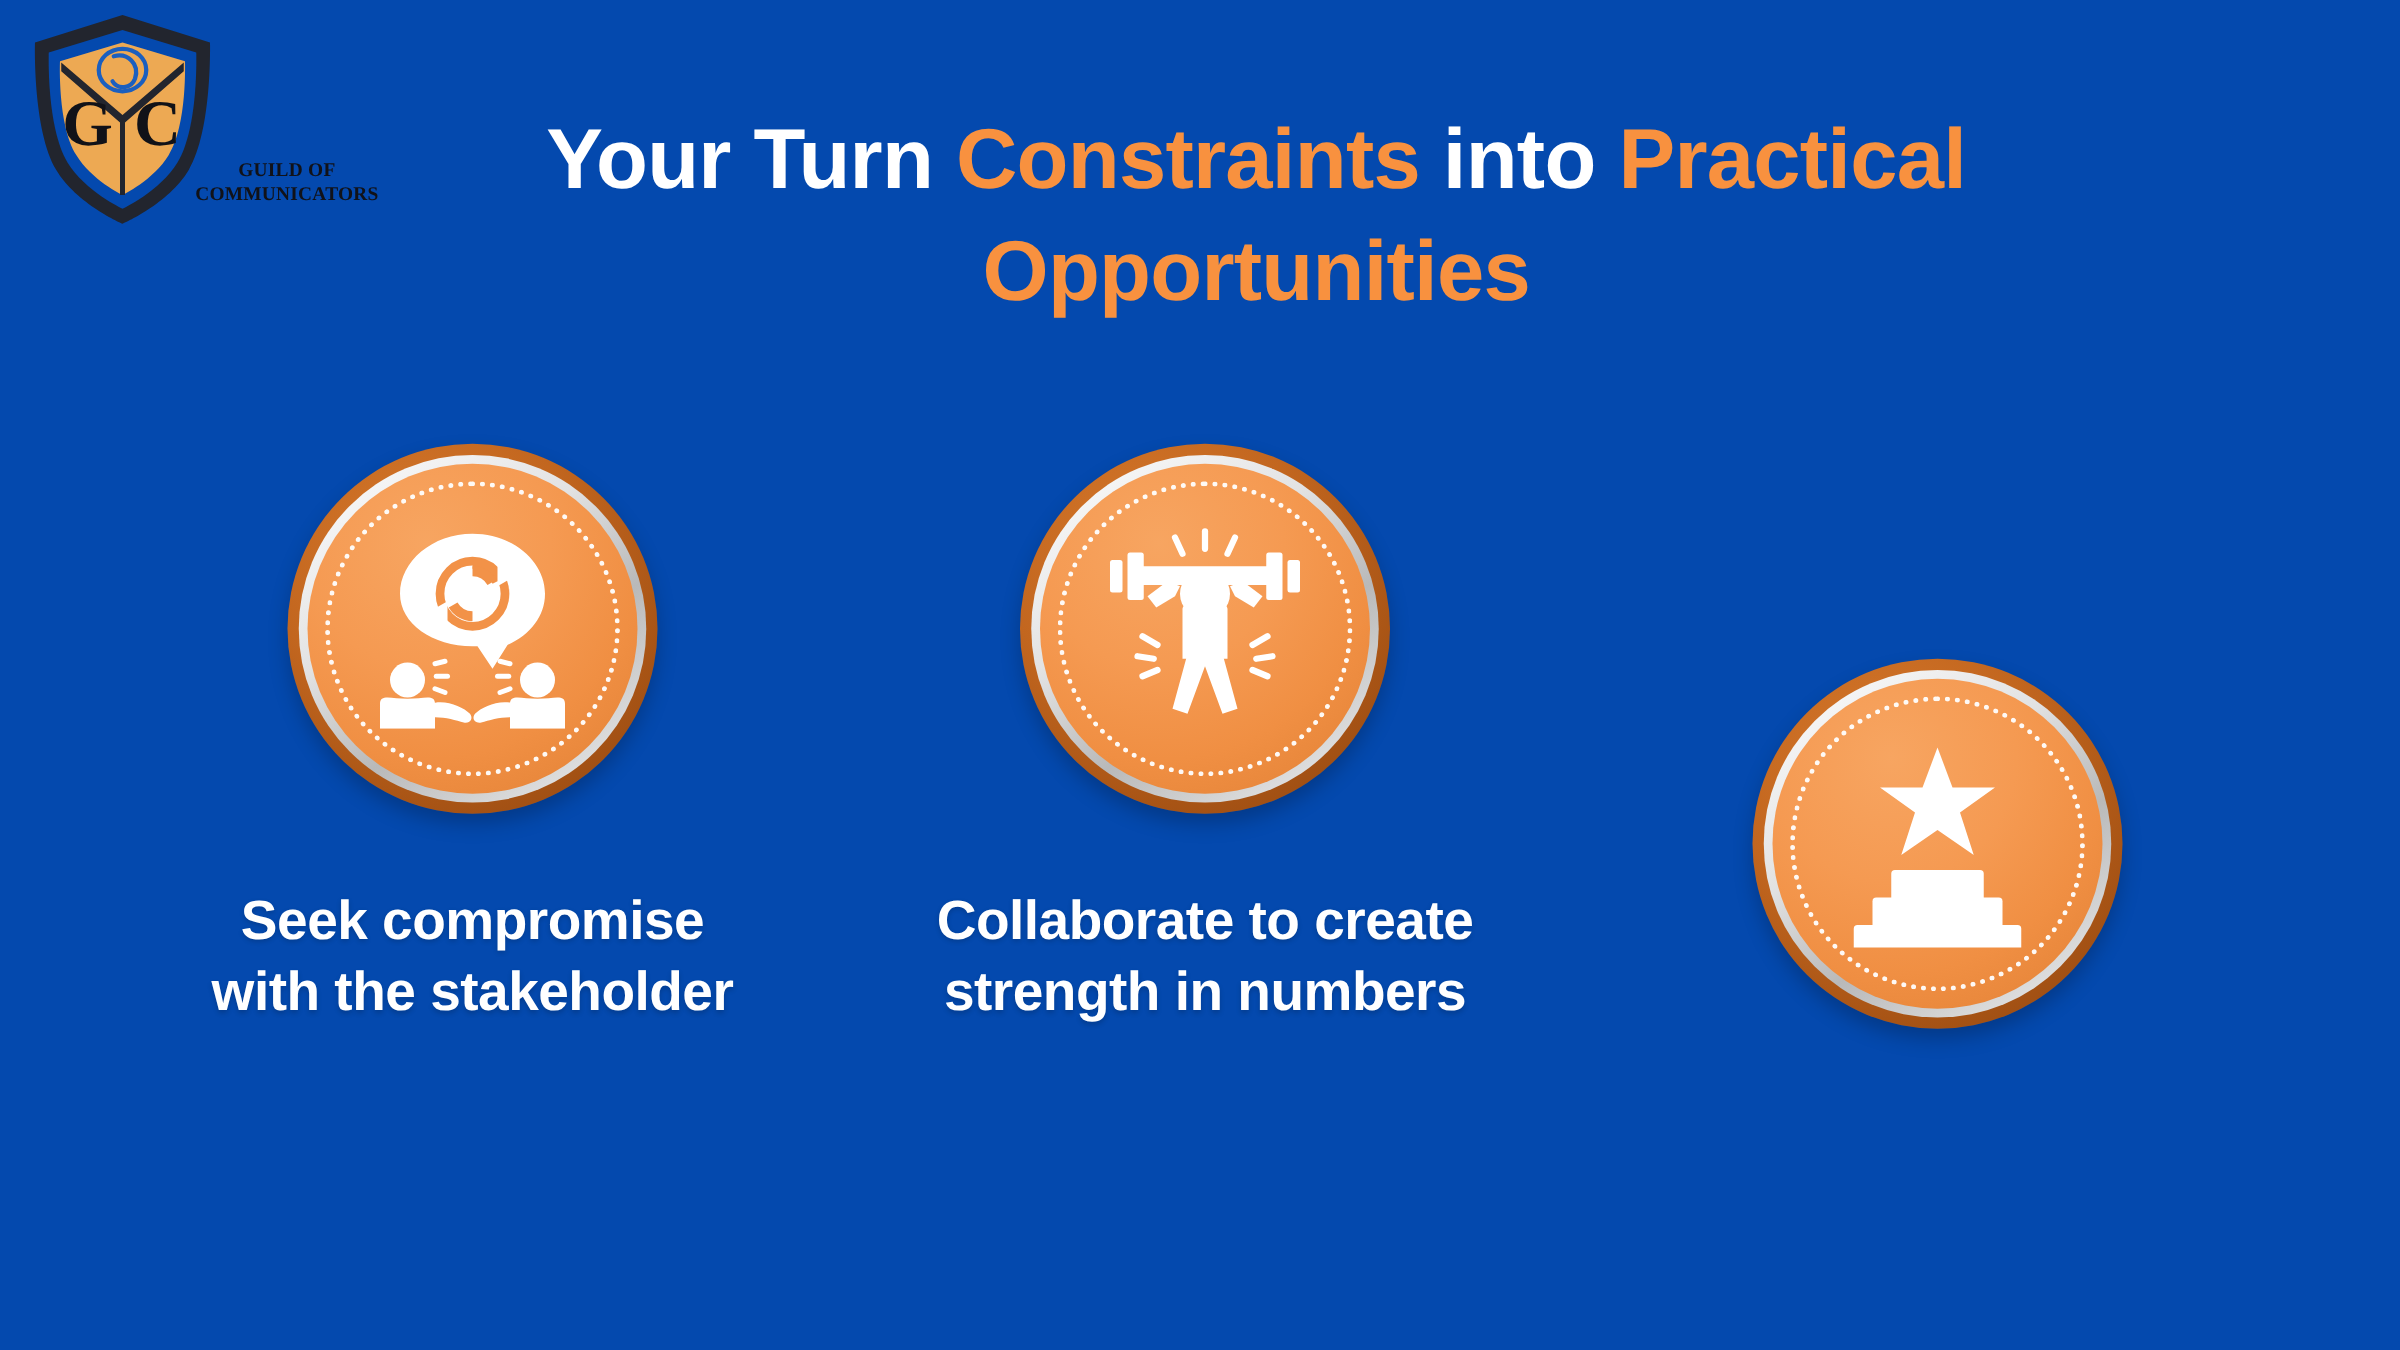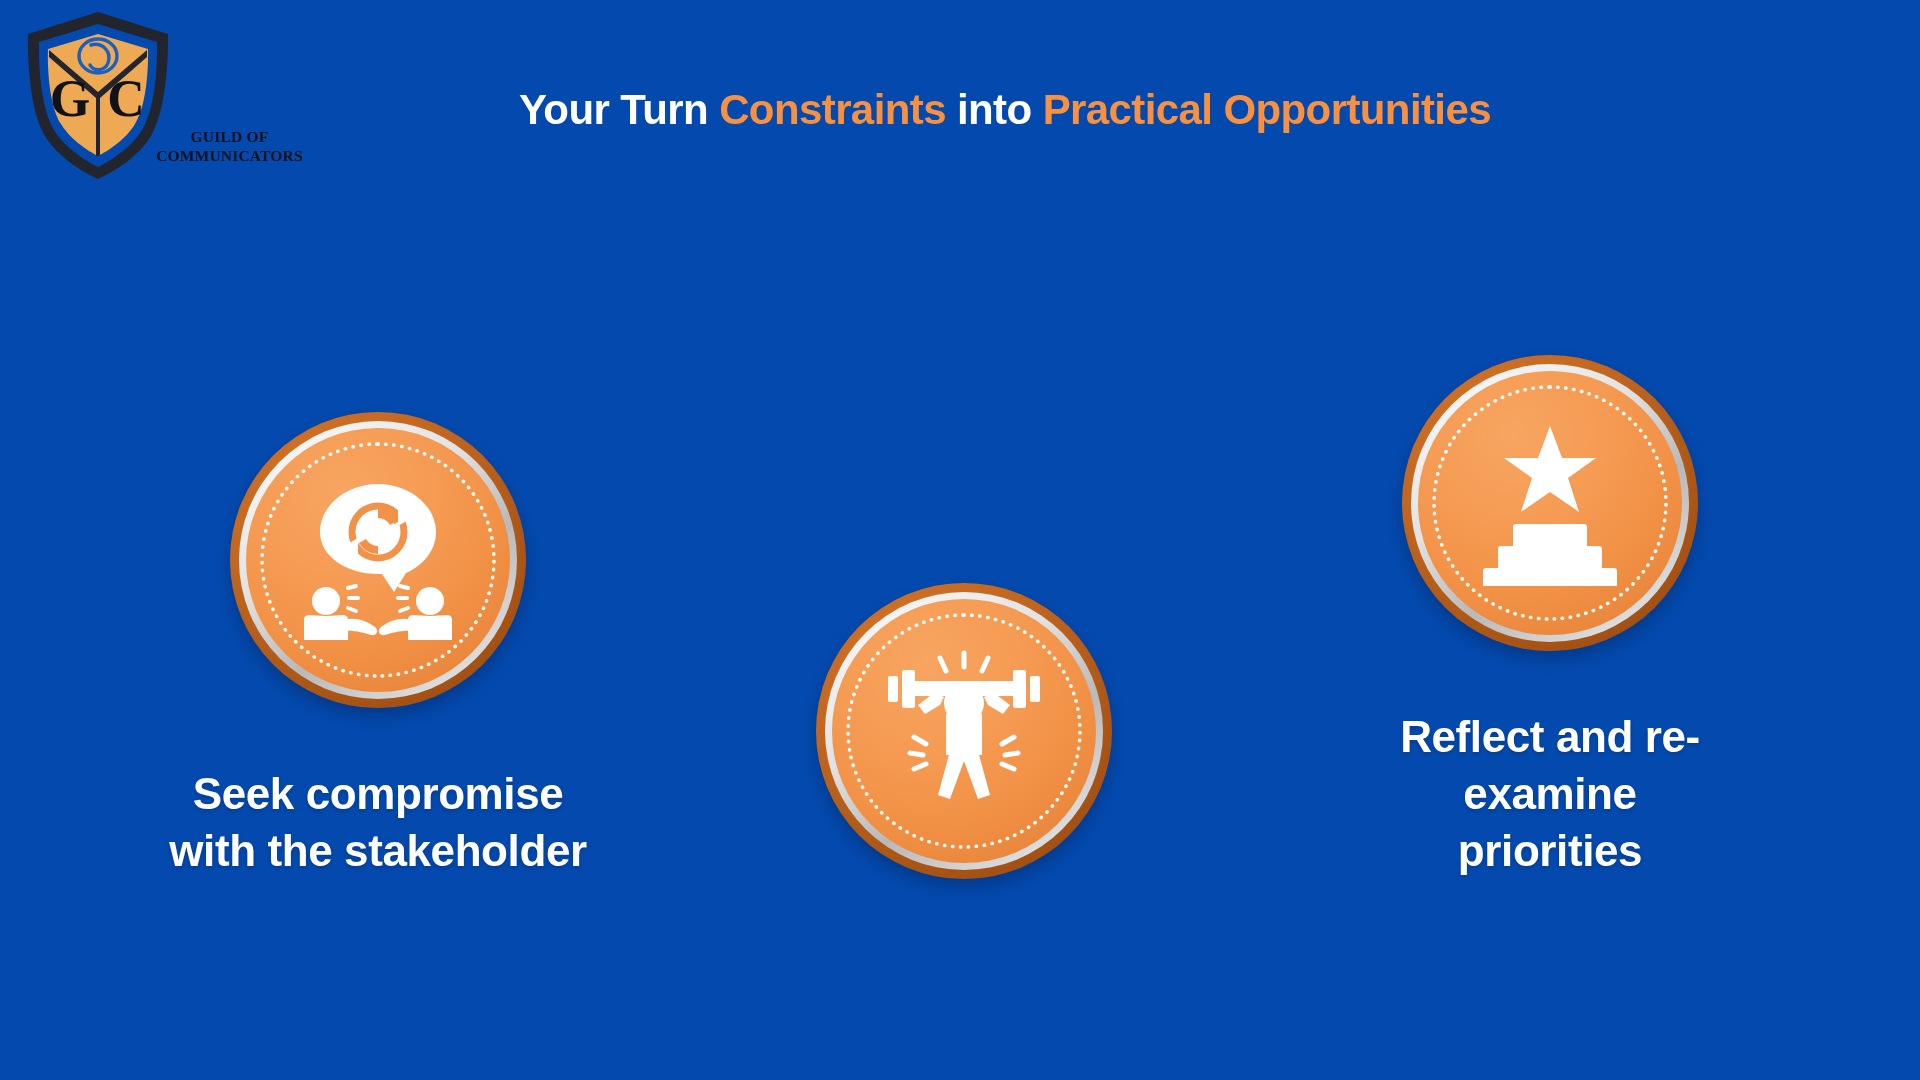--- a/index.html
+++ b/index.html
@@ -39,21 +39,21 @@
     text-align:center;
   }
 
   
   .title {
     position:absolute;
     left:0; right:0; top:82px;
     text-align:center;
     font-family:"Liberation Sans", sans-serif;
     font-weight:700;
-    font-size:42px;
+    font-size:68px;
     line-height:1.33;
     letter-spacing:-0.6px;
     color:#ffffff;
     padding:0 330px 0 420px;
   }
   .title .accent { color:#f8913f; }
 
   
   .cards {
     position:absolute;
@@ -229,35 +229,35 @@
               <line x1="36" y1="92" x2="48" y2="99"></line>
               <line x1="32" y1="108" x2="45" y2="110"></line>
               <line x1="36" y1="124" x2="48" y2="119"></line>
               <line x1="136" y1="92" x2="124" y2="99"></line>
               <line x1="140" y1="108" x2="127" y2="110"></line>
               <line x1="136" y1="124" x2="124" y2="119"></line>
             </g>
           </svg>
         </div>
       </div>
+      <div class="caption">Collaborate to create strength in numbers</div>
     </div>
 
     <div class="card card-3">
       <div class="badge">
         <div class="rim"></div>
         <div class="face"></div>
         <div class="dots"></div>
         <div class="glyph">
           <svg width="166" height="166" viewBox="0 0 166 166" xmlns="http://www.w3.org/2000/svg">
             <g fill="#ffffff">
               <path d="M83 6 L95 38 L129 38 L101 58 L112 92 L83 72 L54 92 L65 58 L37 38 L71 38 Z"></path>
               <rect x="46" y="104" width="74" height="38" rx="3"></rect>
               <rect x="31" y="126" width="104" height="38" rx="3"></rect>
               <rect x="16" y="148" width="134" height="38" rx="3"></rect>
             </g>
           </svg>
         </div>
       </div>
-      <div class="caption">Reflect and re-examine priorities</div>
     </div>
 
   </div>
 </div>
 
 </body></html>

